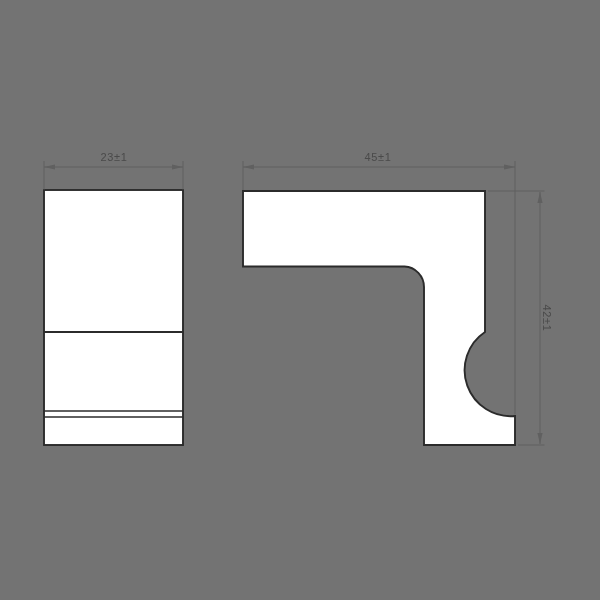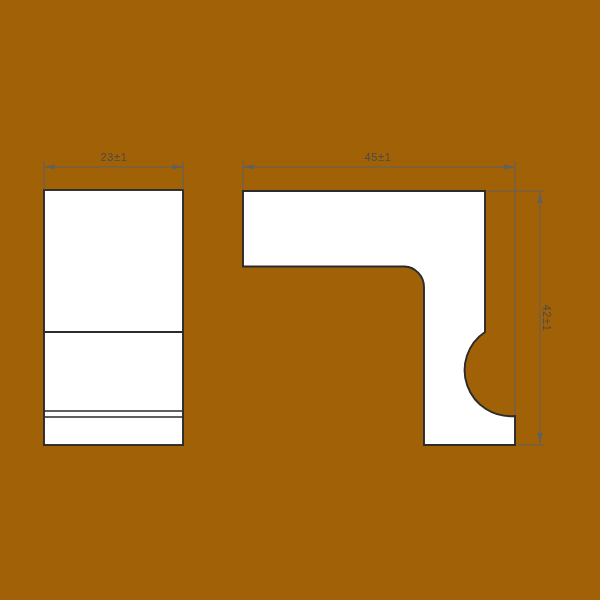--- a/index.html
+++ b/index.html
@@ -7,21 +7,21 @@
     padding: 0;
     width: 600px;
     height: 600px;
     background: #ffffff;
     font-family: "Liberation Sans", sans-serif;
   }
   .drawing-wrap {
     width: 600px;
     height: 600px;
     position: relative;
-    background: #a16207;
+    background: #737373;
   }
   svg { display: block; }
   .dim-text {
     font-family: "Liberation Sans", "DejaVu Sans", sans-serif;
     font-size: 11px;
     letter-spacing: 0.7px;
     font-weight: 400;
   }
 </style>
 </head>

